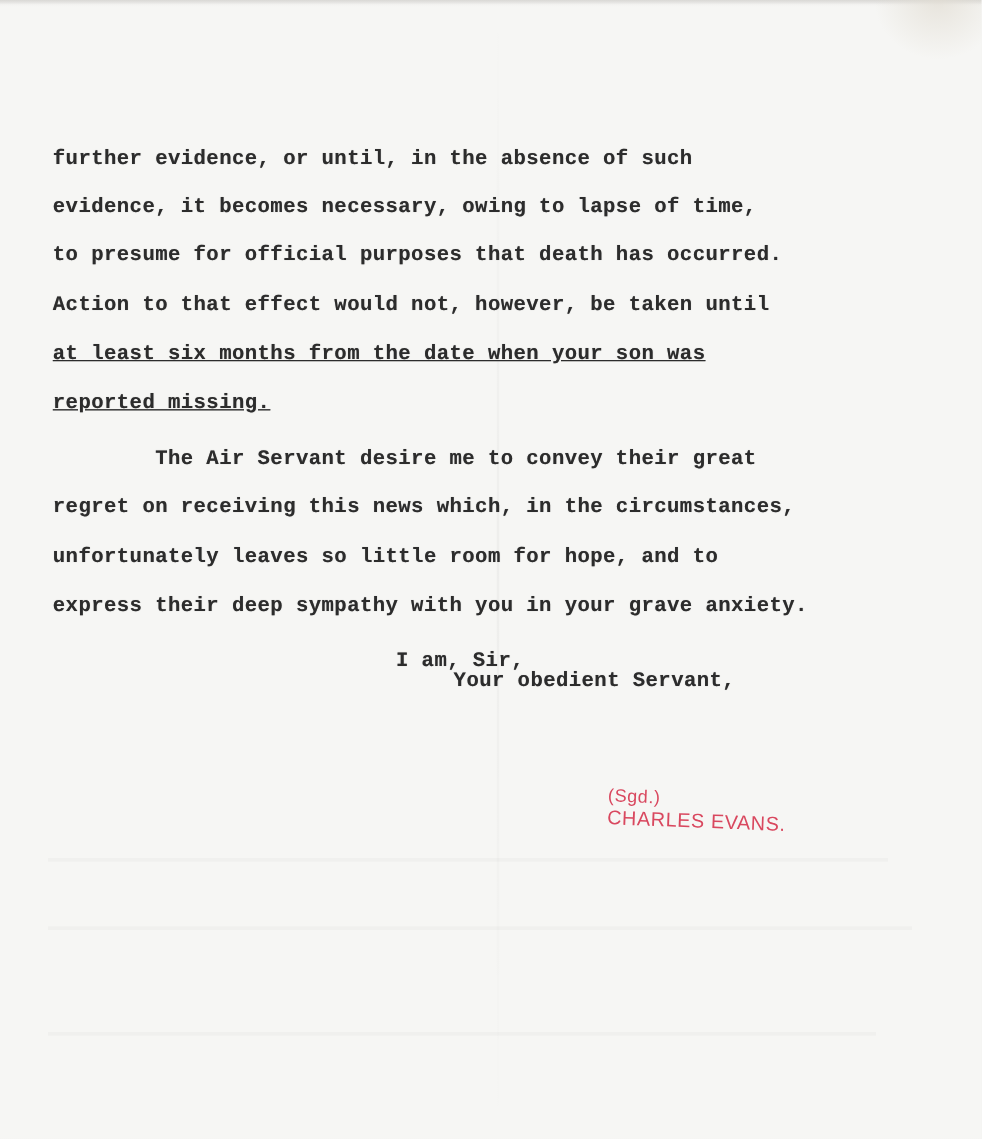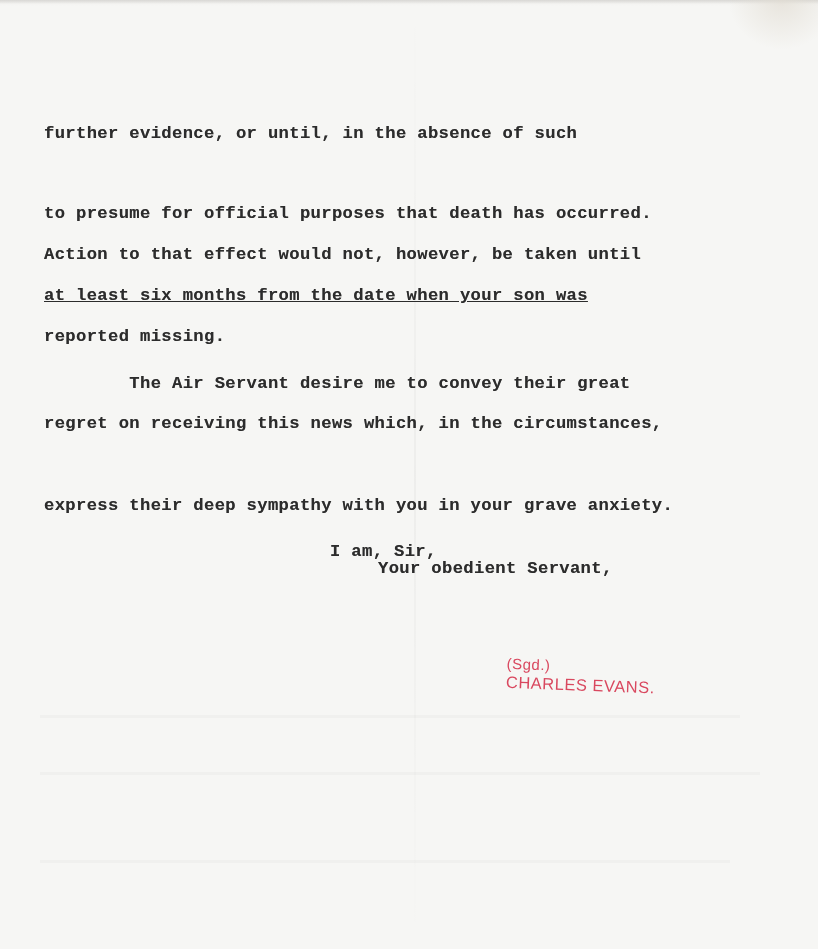--- a/index.html
+++ b/index.html
@@ -76,27 +76,29 @@
 <div class="page">
   <div class="top-edge"></div>
   <div class="fold"></div>
   <div class="corner-smudge"></div>
 
   <div class="show-through" style="top:715px;width:700px;"></div>
   <div class="show-through" style="top:772px;width:720px;"></div>
   <div class="show-through" style="top:860px;width:690px;"></div>
 
   <div class="line" style="left:44px;top:124px;">further evidence, or until, in the absence of such</div>
+  <div class="line" style="left:44px;top:164px;">evidence, it becomes necessary, owing to lapse of time,</div>
   <div class="line" style="left:44px;top:204px;">to presume for official purposes that death has occurred.</div>
   <div class="line" style="left:44px;top:245px;text-align:right;">Action to that effect would not, however, be taken until</div>
   <div class="line" style="left:44px;top:286px;text-decoration:underline;">at least six months from the date when your son was</div>
-  <div class="line" style="left:44px;top:327px;">reported missing.</div>
+  <div class="line" style="left:44px;top:327px;text-decoration:underline;">reported missing.</div>
 
   <div class="line" style="left:44px;top:374px;">        The Air Servant desire me to convey their great</div>
   <div class="line" style="left:44px;top:414px;">regret on receiving this news which, in the circumstances,</div>
+  <div class="line" style="left:44px;top:455px;">unfortunately leaves so little room for hope, and to</div>
   <div class="line" style="left:44px;top:496px;">express their deep sympathy with you in your grave anxiety.</div>
 
   <div class="line" style="left:330px;top:542px;text-align:right;">I am, Sir,</div>
   <div class="line" style="left:378px;top:559px;">Your obedient Servant,</div>
 
   <div class="signature">
     <span class="sgd">(Sgd.)</span>
     <span>CHARLES EVANS.</span>
   </div>
 </div>

